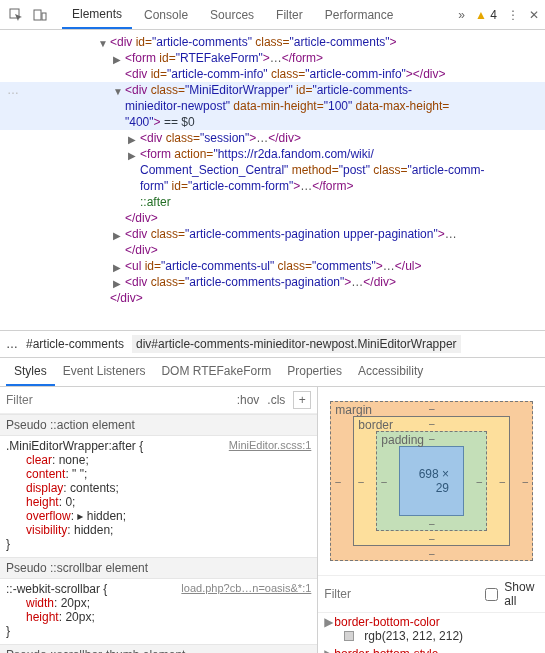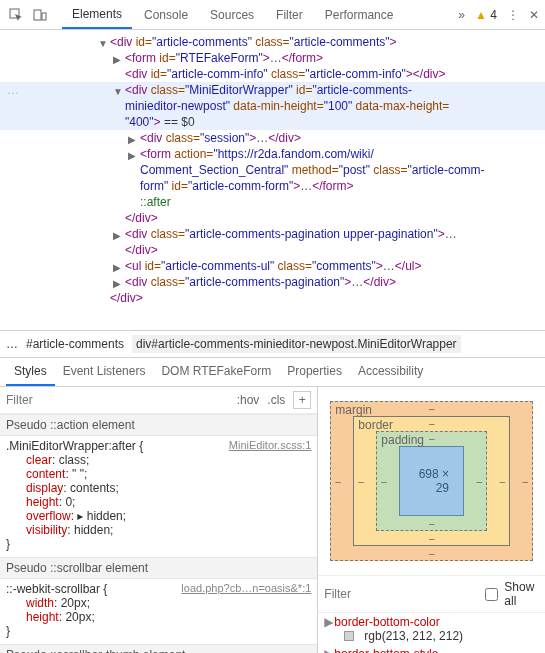--- a/index.html
+++ b/index.html
@@ -137,21 +137,21 @@
       <span class="cls">.cls</span>
       <span class="plus">+</span>
     </div>
     <div class="styles" id="styleslist">
         <div class="section-hdr">Pseudo ::action element</div>
         <div class="rule">
           <div class="selhead">
             <span class="selname">.MiniEditorWrapper:after {</span>
             <span class="srclink">MiniEditor.scss:1</span>
           </div>
-          <div class="decl"><span class="prop">clear</span>: <span class="pval">class</span>;</div>
+          <div class="decl"><span class="prop">clear</span>: <span class="pval">none</span>;</div>
           <div class="decl"><span class="prop">content</span>: <span class="pval">" "</span>;</div>
           <div class="decl"><span class="prop">display</span>: <span class="pval">contents</span>;</div>
           <div class="decl"><span class="prop">height</span>: <span class="pval">0</span>;</div>
           <div class="decl"><span class="prop">overflow</span>: <span class="pval">▸ hidden</span>;</div>
           <div class="decl"><span class="prop">visibility</span>: <span class="pval">hidden</span>;</div>
           <div>}</div>
         </div>
         <div class="section-hdr">Pseudo ::scrollbar element</div>
         <div class="rule">
           <div class="selhead">

